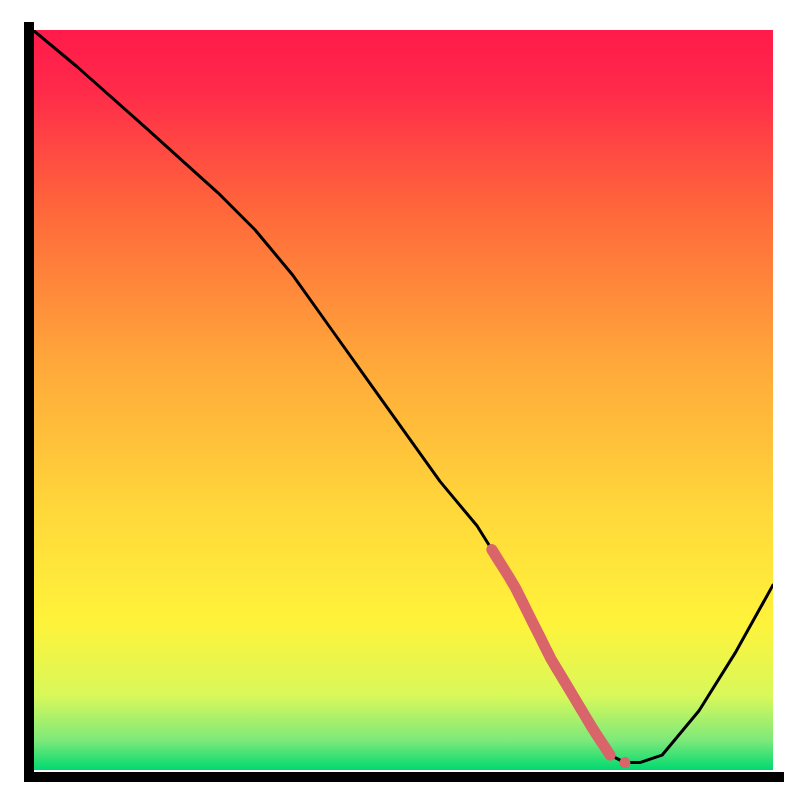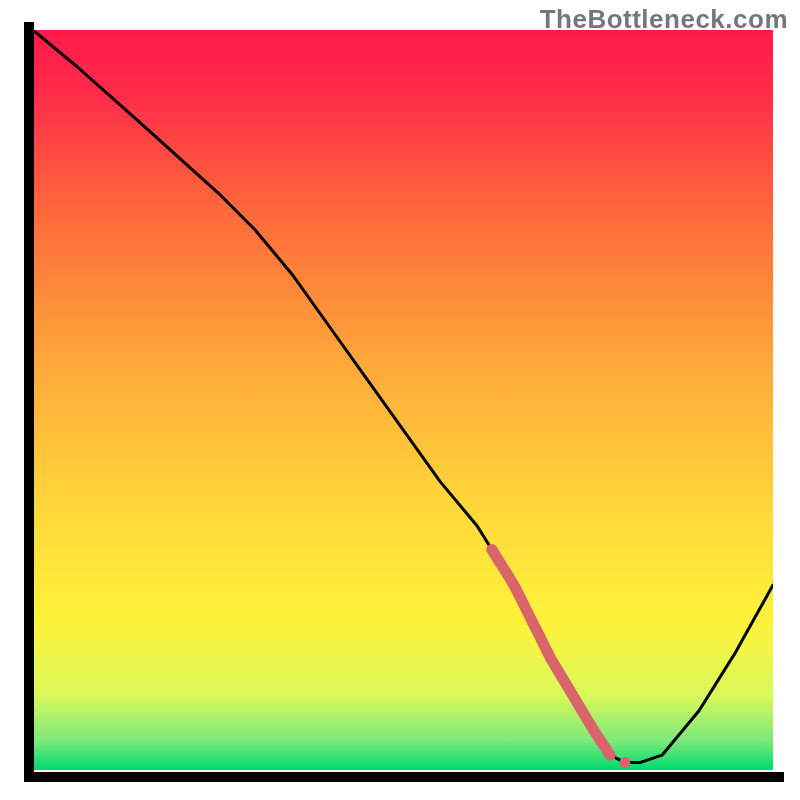--- a/index.html
+++ b/index.html
@@ -26,21 +26,20 @@
     font-size: 26px;
     font-weight: bold;
     color: #777;
     letter-spacing: 0.5px;
   }
 </style>
 </head>
 <body>
 
 <div class="chart-wrap">
-  <div class="watermark">TheBottleneck.com</div>
 
   <svg id="chart-svg" width="800" height="800" viewBox="0 0 800 800">
     <defs>
       <linearGradient id="bg-grad" x1="0" y1="0" x2="0" y2="1">
         <stop id="g0" offset="0%" stop-color="#ff1a4a"></stop>
         <stop id="g1" offset="8%" stop-color="#ff2a4a"></stop>
         <stop id="g2" offset="25%" stop-color="#ff6a3a"></stop>
         <stop id="g3" offset="45%" stop-color="#ffa83a"></stop>
         <stop id="g4" offset="65%" stop-color="#ffd83a"></stop>
         <stop id="g5" offset="80%" stop-color="#fff33a"></stop>

